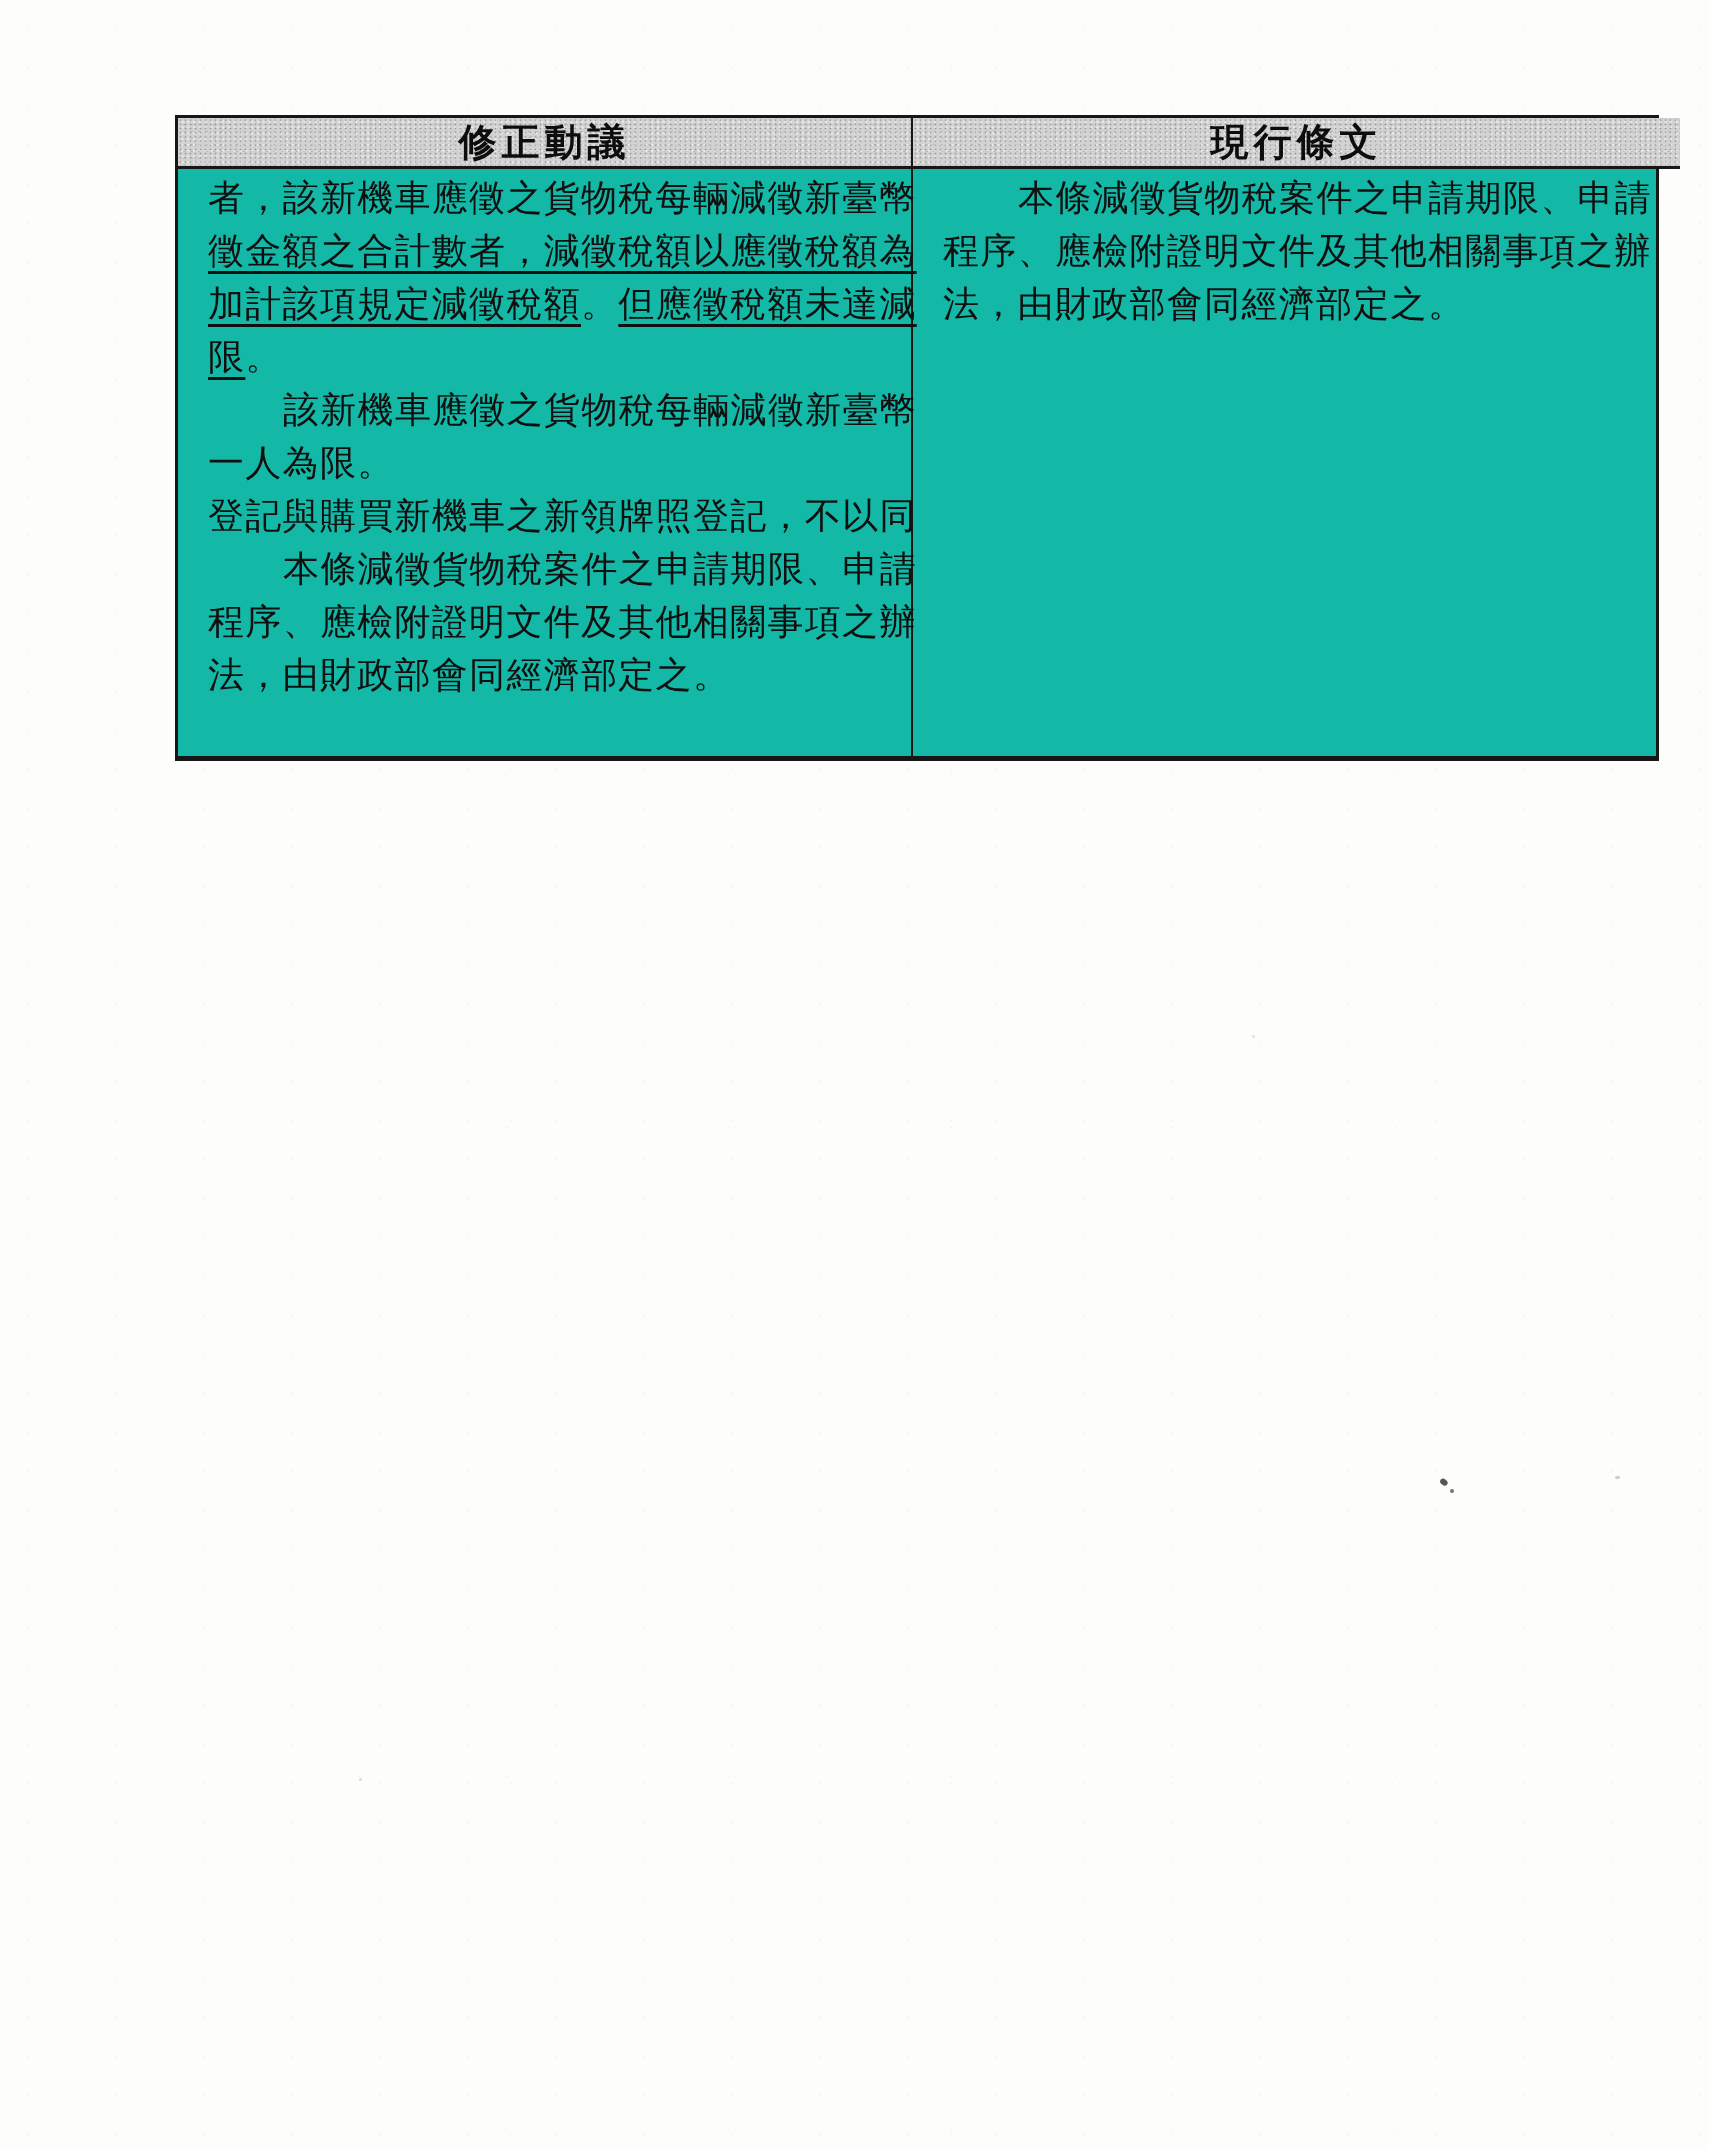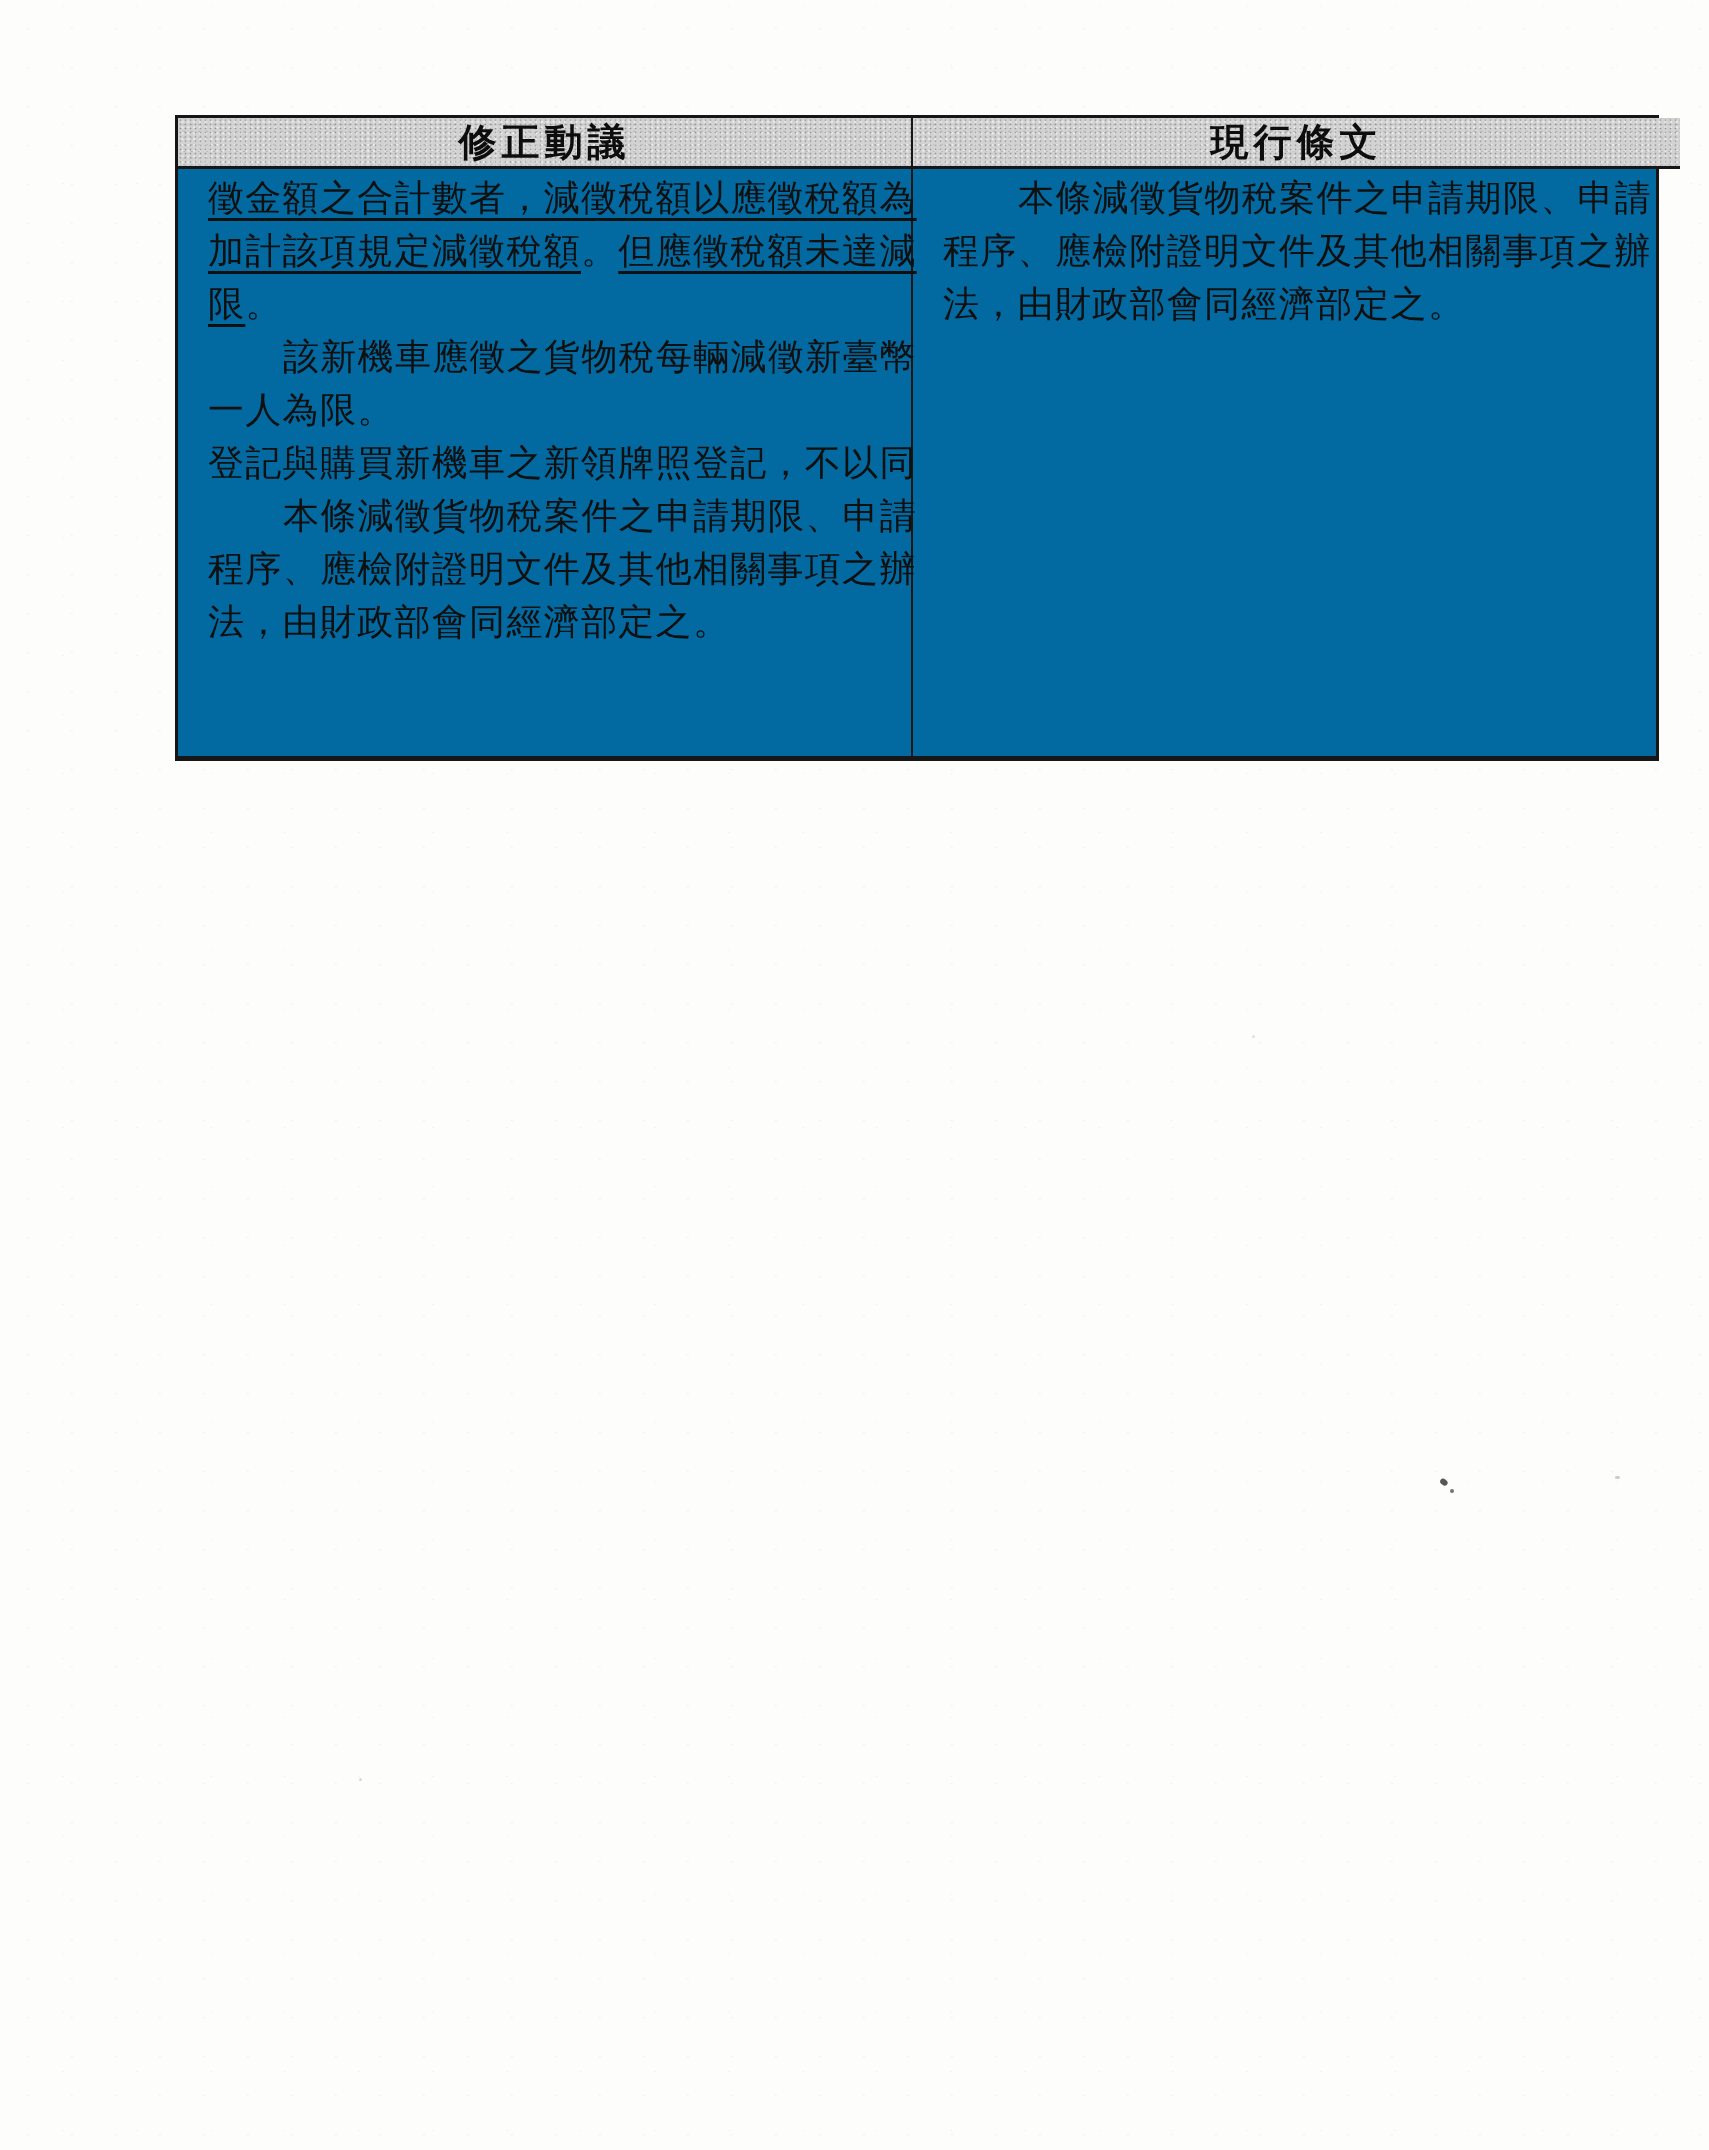--- a/index.html
+++ b/index.html
@@ -43,21 +43,21 @@
     left: 175px;
     top: 115px;
     width: 1484px;
     height: 646px;
     box-sizing: border-box;
     border: 3.3px solid #161616;
     border-bottom-width: 5px;
     display: grid;
     grid-template-columns: 735px 1fr;
     grid-template-rows: 51px 1fr;
-    background: #0369a1;
+    background: #14b8a6;
   }
   .th {
     box-sizing: border-box;
     background-color: #d2d2d2;
     
     background-image:
       radial-gradient(rgba(80,80,80,0.50) 0.8px, transparent 1.1px),
       radial-gradient(rgba(110,110,110,0.35) 0.8px, transparent 1.1px),
       radial-gradient(rgba(255,255,255,0.6) 0.8px, transparent 1px);
     background-size: 5px 4.2px, 7.5px 6.7px, 5.8px 5.8px;
@@ -98,20 +98,21 @@
 <span class="scan-speck speck-a"></span>
 <span class="scan-speck speck-b"></span>
 <span class="scan-speck speck-c"></span>
 <span class="scan-speck speck-d"></span>
 <span class="scan-speck speck-e"></span>
 
 <div class="law-table">
   <div class="th th-left">修正動議</div>
   <div class="th">現行條文</div>
   <div class="cell cell-left" id="cell-amendment">
+      <div class="line"><span class="seg">者，該新機車應徵之貨物稅每輛減徵新臺幣</span></div>
       <div class="line"><span class="seg underline">徵金額之合計數者，減徵稅額以應徵稅額為</span></div>
       <div class="line"><span class="seg underline">加計該項規定減徵稅額</span><span class="seg">。</span><span class="seg underline">但應徵稅額未達減</span></div>
       <div class="line"><span class="seg underline">限</span><span class="seg">。</span></div>
       <div class="line indent"><span class="seg">該新機車應徵之貨物稅每輛減徵新臺幣</span></div>
       <div class="line"><span class="seg">一人為限。</span></div>
       <div class="line"><span class="seg">登記與購買新機車之新領牌照登記，不以同</span></div>
       <div class="line indent"><span class="seg">本條減徵貨物稅案件之申請期限、申請</span></div>
       <div class="line"><span class="seg">程序、應檢附證明文件及其他相關事項之辦</span></div>
       <div class="line"><span class="seg">法，由財政部會同經濟部定之。</span></div>
     </div>

